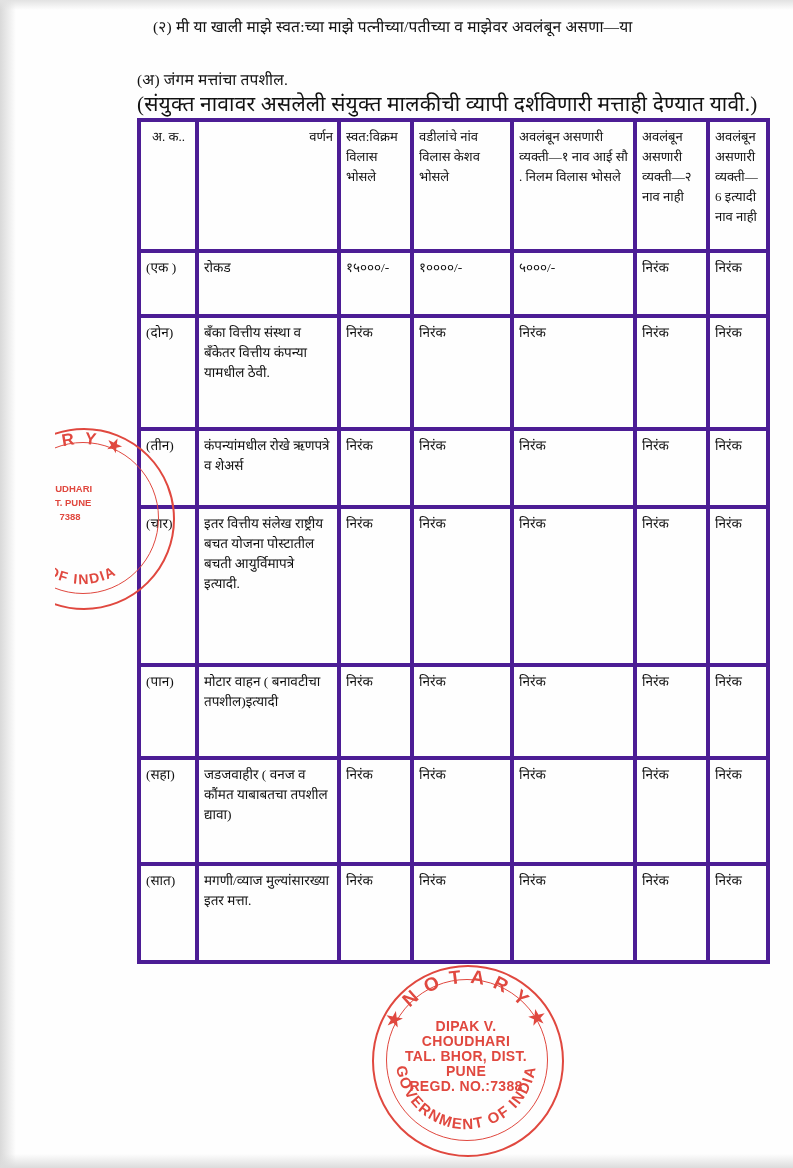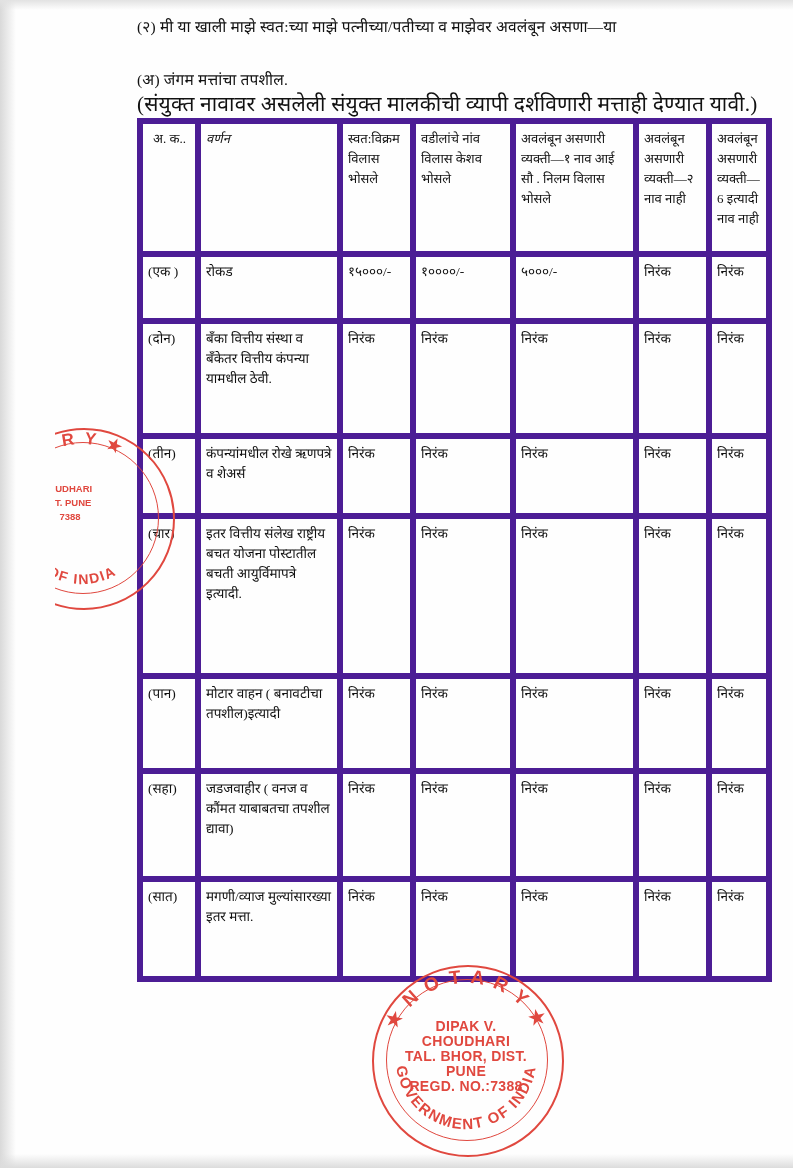--- a/index.html
+++ b/index.html
@@ -48,49 +48,49 @@
   }
 
   .para {
     position: absolute;
     font-size: 15.5px;
     line-height: 25px;
     letter-spacing: 0.2px;
     white-space: pre-wrap;
   }
 
-  #para-1 { left: 137px; top: 14px; width: 630px; }
+  #para-1 { left: 153px; top: 14px; width: 630px; }
   #para-2 { left: 137px; top: 39px; width: 630px; }
   #para-3 { left: 137px; top: 67px; width: 630px; }
   #para-4 { left: 137px; top: 92px; width: 640px; font-size: 21px; }
 
   
   #assets-table {
     position: absolute;
     left: 137px;
     top: 118px;
     width: 629px;
     border-collapse: collapse;
     table-layout: fixed;
   }
   #assets-table td, #assets-table th {
-    border: 6px solid #4c1d95;
+    border: 4px solid #4c1d95;
     vertical-align: top;
     padding: 5px 4px 4px 5px;
     font-size: 13.5px;
     line-height: 20px;
     font-weight: normal;
     text-align: left;
   }
   #assets-table thead th {
     font-size: 13px;
     line-height: 20px;
   }
   #assets-table thead th.hdr-sr { text-align: center; }
-  #assets-table thead th.hdr-desc { text-align: left; font-style: italic; }
+  #assets-table thead th.hdr-desc { text-align: right; }
 
   col.c0 { width: 58px; }
   col.c1 { width: 142px; }
   col.c2 { width: 73px; }
   col.c3 { width: 100px; }
   col.c4 { width: 123px; }
   col.c5 { width: 73px; }
   col.c6 { width: 60px; }
 
   td.sr { font-size: 13.5px; white-space: nowrap; margin-top: 16px; }

